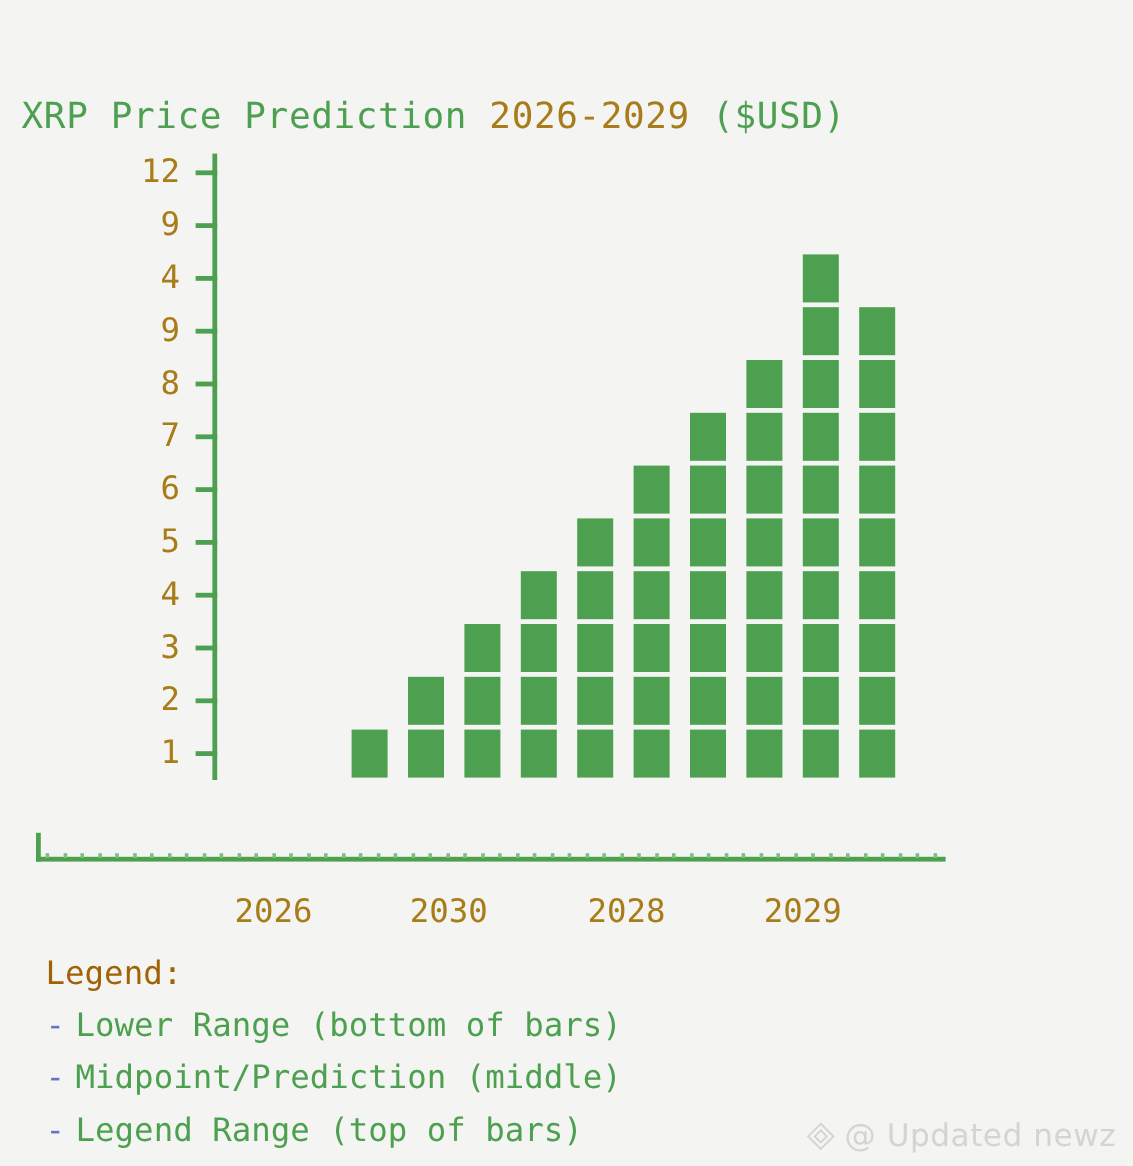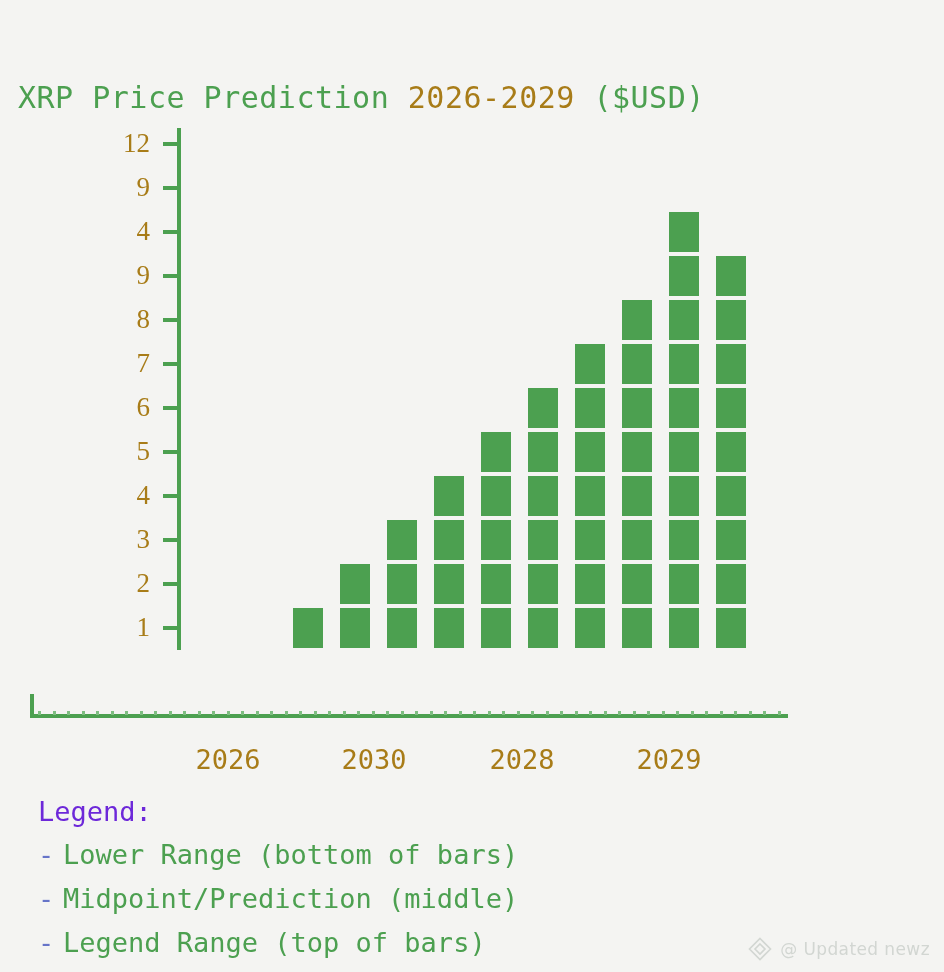--- a/index.html
+++ b/index.html
@@ -66,21 +66,20 @@
     text-align: right;
     font-size: 27px;
     line-height: 27px;
     color: #A87C18;
   }
   .y-label-wrap {
     position: absolute;
     left: 88px;
     width: 62px;
     height: 27px;
-    font-family: Liberation Serif, serif;
   }
 
   
   .x-axis-line {
     position: absolute;
     left: 30px;
     top: 714px;
     width: 758px;
     height: 4px;
     background: #4CA050;
@@ -131,21 +130,21 @@
 
   
   .legend {
     position: absolute;
     left: 38px;
     top: 790px;
   }
   .legend-title {
     font-size: 27px;
     line-height: 43px;
-    color: #6d28d9;
+    color: #a16207;
     white-space: nowrap;
   }
   .legend-row {
     display: flex;
     align-items: baseline;
     line-height: 44px;
     white-space: nowrap;
   }
   .legend-dash {
     font-size: 27px;
@@ -161,21 +160,21 @@
   
   .watermark {
     position: absolute;
     right: 14px;
     bottom: 10px;
     display: flex;
     align-items: center;
     gap: 7px;
     color: #d2d6d2;
     font-family: "DejaVu Sans", "Liberation Sans", sans-serif;
-    font-size: 17px;
+    font-size: 26px;
     letter-spacing: 0.4px;
     white-space: nowrap;
   }
   .watermark svg { display: block; }
 </style>
 </head>
 <body>
 
 <div id="chart-root">
 

